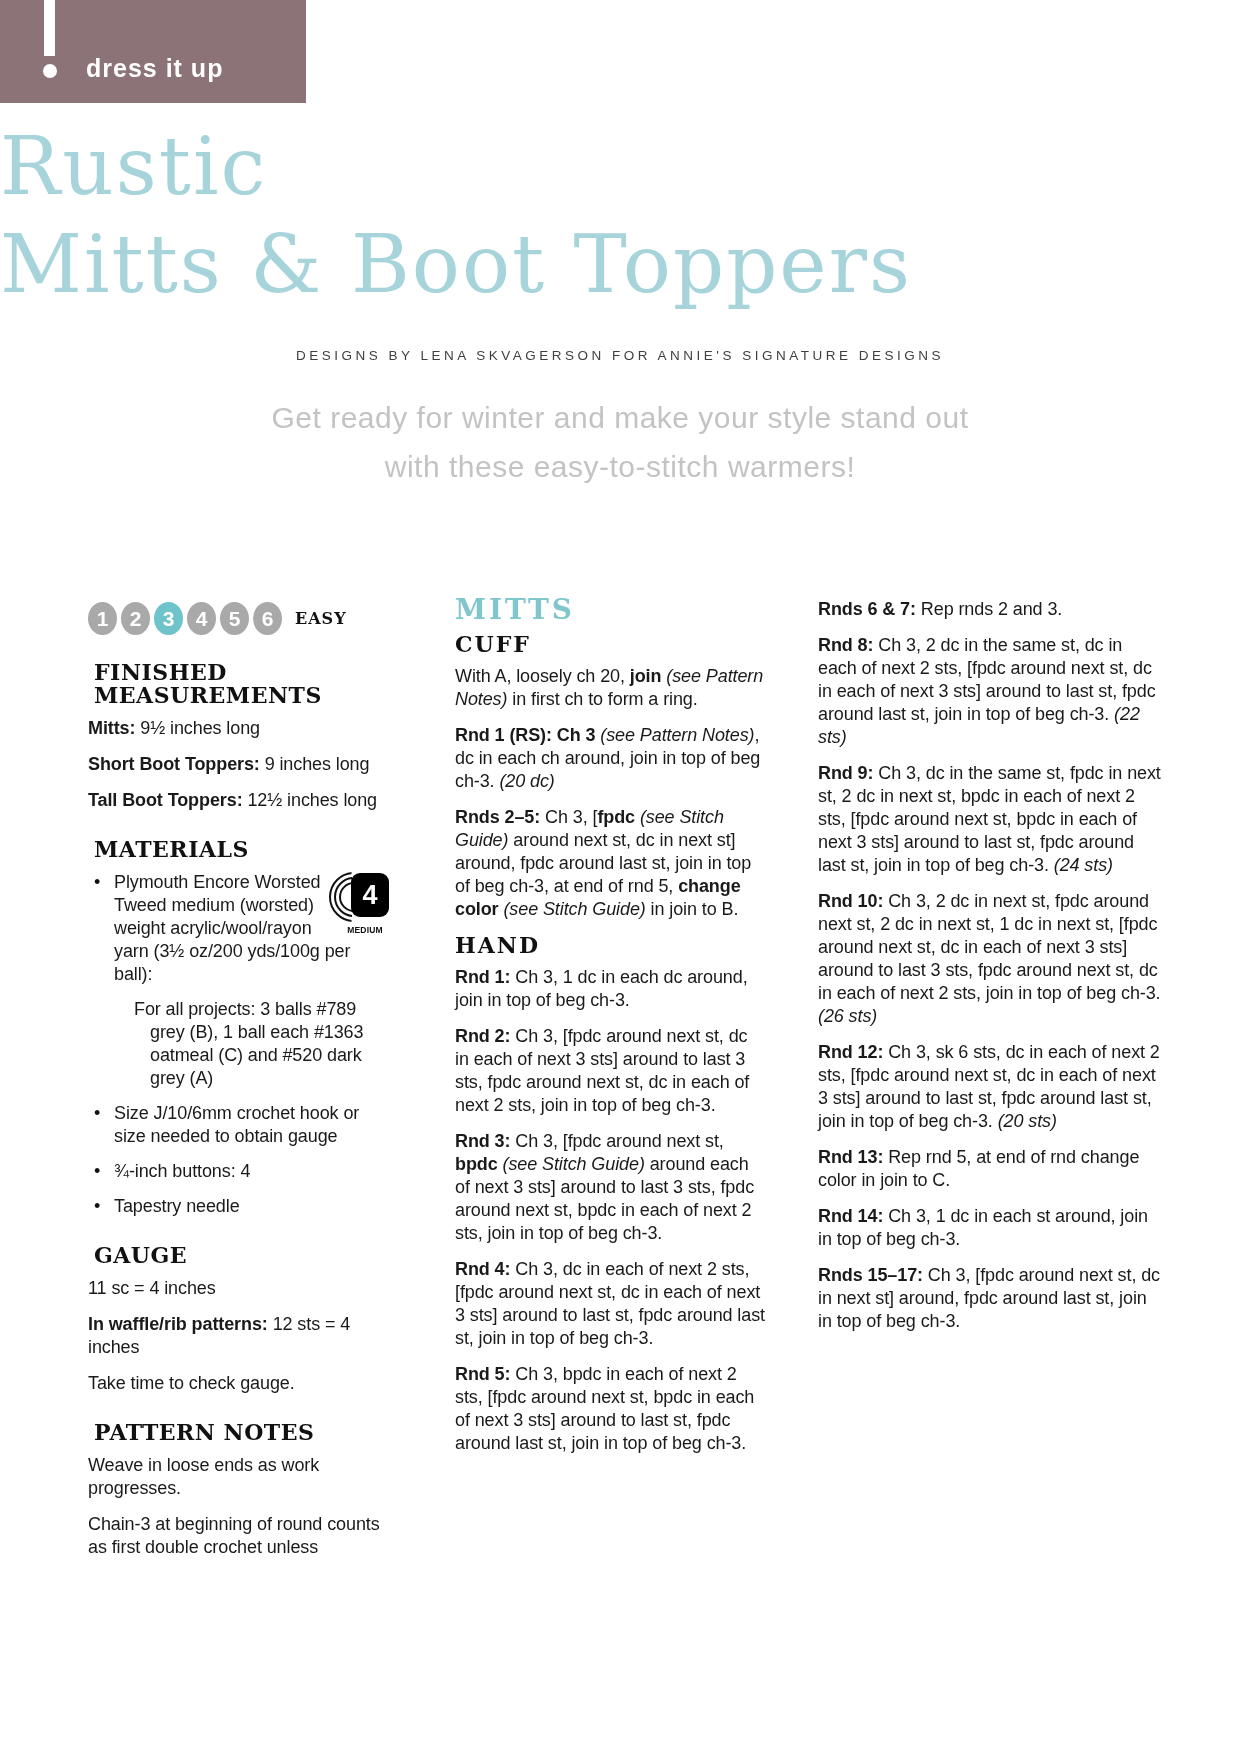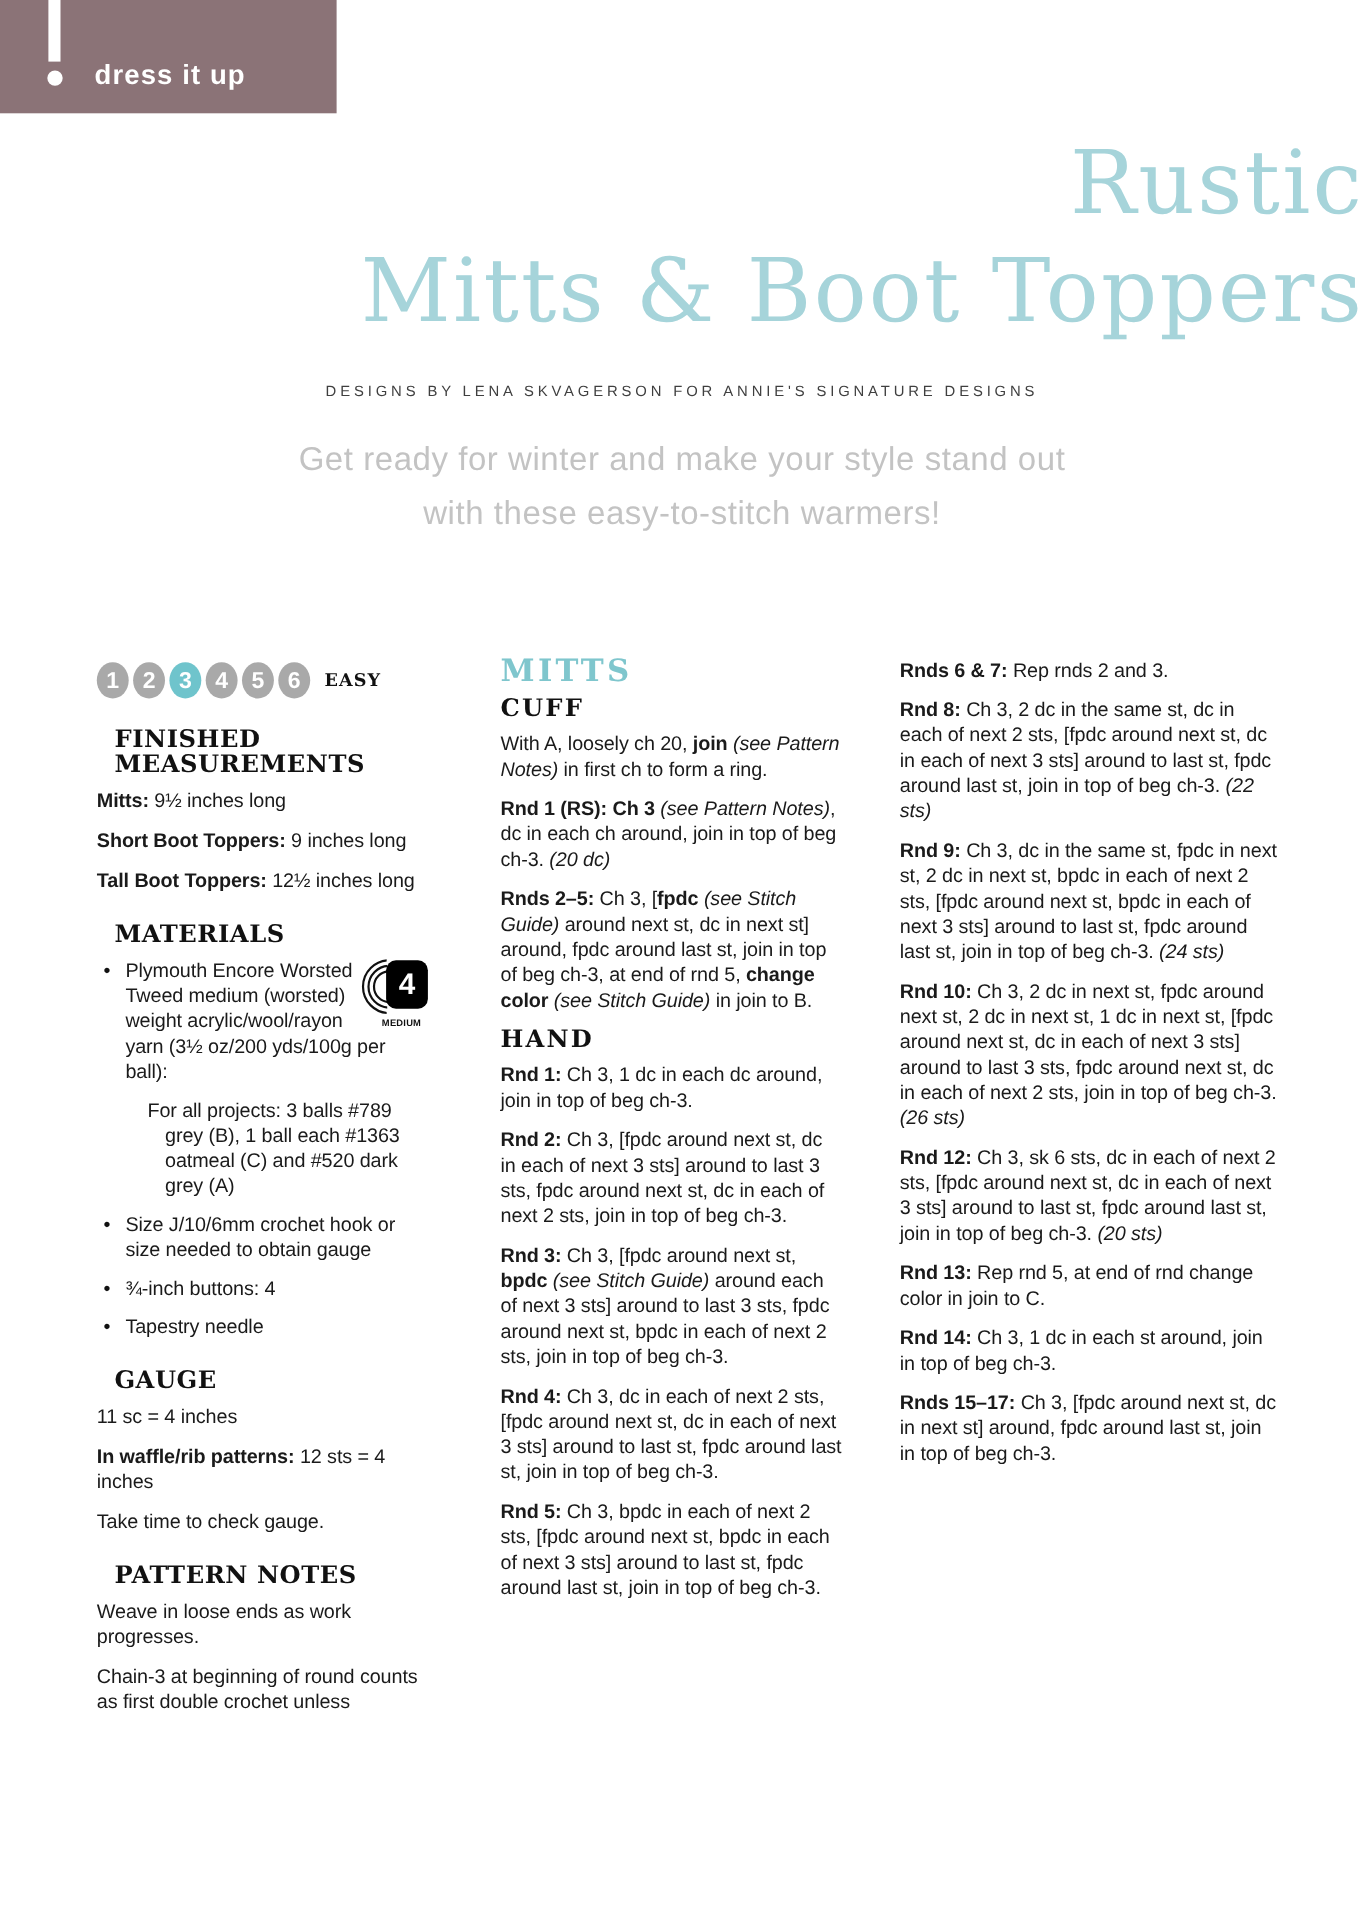--- a/index.html
+++ b/index.html
@@ -6,37 +6,37 @@
   .page{position:relative;width:1240px;height:1558px;background:#fff;overflow:hidden;
         font-family:"Liberation Sans",sans-serif;color:#1a1a1a;}
 
   
   .banner{position:absolute;left:0;top:0;width:306px;height:103px;background:#8b7377;}
   .excl-bar{position:absolute;left:44px;top:0;width:11px;height:56px;background:#fff;}
   .excl-dot{position:absolute;left:43px;top:64px;width:14px;height:14px;border-radius:50%;background:#fff;}
   .banner-label{position:absolute;left:86px;top:54px;color:#fff;font-weight:bold;font-size:25px;letter-spacing:1px;}
 
   
-  .title{position:absolute;left:0;width:100%;top:118px;text-align:right;
+  .title{position:absolute;left:0;width:100%;top:118px;text-align:left;
          font-family:"DejaVu Serif","Liberation Serif",serif;color:#a6d4da;
          font-size:80px;line-height:98px;letter-spacing:2px;font-weight:normal;}
   .byline{position:absolute;left:0;width:100%;top:348px;text-align:center;
           font-size:13.5px;letter-spacing:3.5px;color:#3f3f3f;}
   .tagline{position:absolute;left:0;width:100%;top:393px;text-align:center;
            font-size:30px;line-height:49px;color:#c3c3c3;letter-spacing:.5px;}
 
   
   .col{position:absolute;top:598px;font-size:18px;line-height:23px;letter-spacing:-.1px;}
   .col1{left:88px;width:305px;}
   .col2{left:455px;width:310px;}
   .col3{left:818px;width:345px;}
   .para{margin:0 0 13px;}
   .para b{font-weight:bold;}
   .h-serif{font-family:"DejaVu Serif","Liberation Serif",serif;font-weight:bold;
-           font-size:22px;letter-spacing:.5px;margin:26px 16px 10px;color:#111;}
+           font-size:22px;letter-spacing:.5px;margin:26px 6px 10px;color:#111;}
   .h-teal{font-family:"DejaVu Serif","Liberation Serif",serif;font-weight:bold;
           font-size:28px;letter-spacing:3px;color:#7fc6cd;margin:0 0 12px;}
   .h-sub{font-family:"DejaVu Serif","Liberation Serif",serif;font-weight:bold;
          font-size:22px;letter-spacing:2px;margin:4px 0 9px;color:#111;}
 
   
   .skill{display:flex;align-items:center;margin:4px 0 0;}
   .circle{display:inline-flex;width:29px;height:33px;border-radius:50%;background:#a9a9a9;
           color:#fff;align-items:center;justify-content:center;font-weight:bold;
           font-size:21px;margin-right:4px;}

